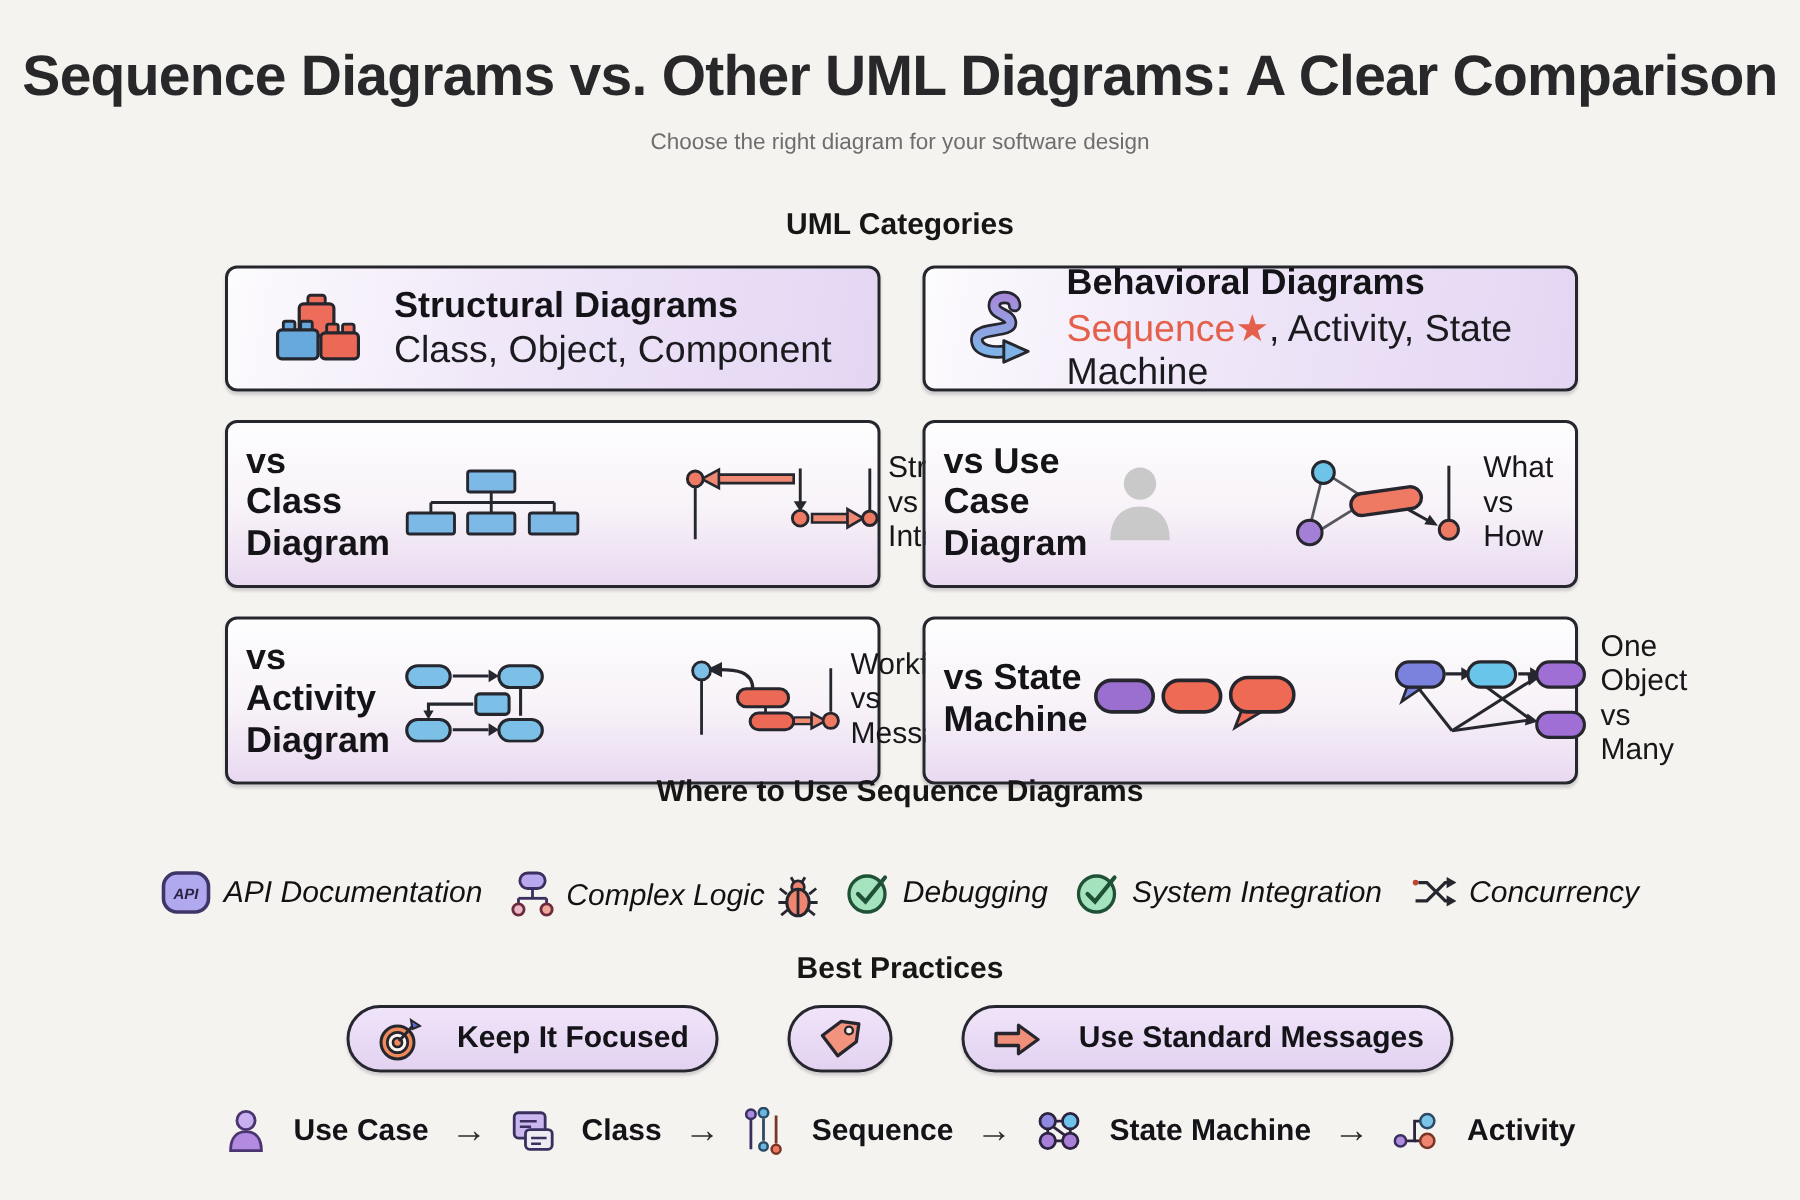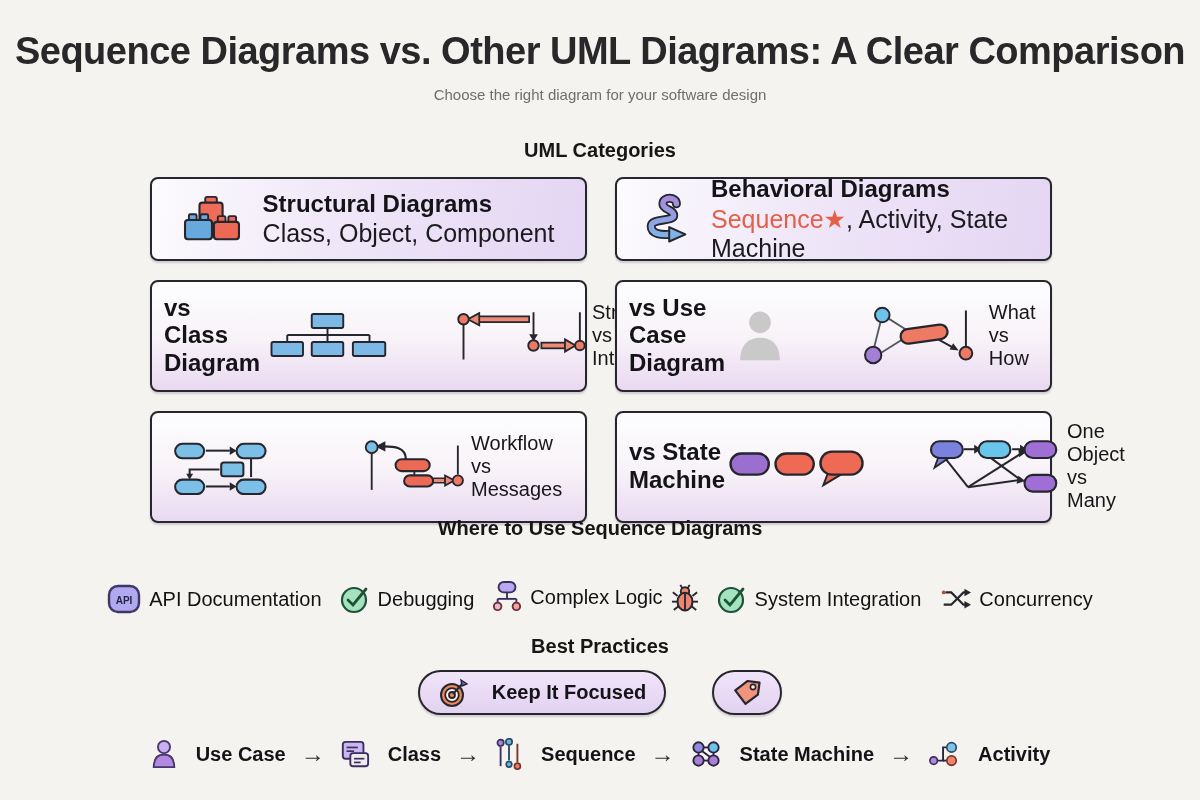--- a/index.html
+++ b/index.html
@@ -42,21 +42,21 @@
     display:flex;flex-direction:row;align-items:center;justify-content:space-between;
     padding:8px 12px 10px;
   }
   .card-title{font-size:24px;font-weight:700;color:#141418;line-height:1.15;}
   .card-sub{font-size:25px;color:#1b1b1f;margin-top:2px;}
   .hl-red{color:#e4604a;}
   .diagram-row{display:flex;align-items:center;gap:52px;flex:1;}
   .caption{font-size:20px;color:#17171a;}
   .where-row{
     position:absolute;top:580px;left:0;right:0;
-    display:flex;justify-content:center;align-items:flex-end;gap:18px;
+    display:flex;justify-content:center;align-items:flex-start;gap:18px;font-style:italic;
   }
   .where-item{display:flex;align-items:center;gap:8px;font-size:20px;color:#121214;}
   .pills-row{
     position:absolute;top:670px;left:0;right:0;
     display:flex;justify-content:center;gap:46px;
   }
   .pill{
     display:flex;align-items:center;gap:24px;height:45px;box-sizing:border-box;
     border:2.5px solid #26262e;border-radius:24px;padding:6px 18px;
     background:linear-gradient(180deg,#f0e4f9,#e2d2f1);
@@ -179,20 +179,21 @@
           <circle cx="30" cy="55" r="9" fill="#a37fd6" stroke="#26262e" stroke-width="2.2"></circle>
           <line x1="132" y1="6" x2="132" y2="46" stroke="#26262e" stroke-width="2.2"></line>
           <circle cx="132" cy="53" r="7" fill="#ee7a64" stroke="#26262e" stroke-width="2.2"></circle>
         </svg>
       </span>
     </div>
     <div class="caption">What vs How</div>
   </div>
 
   <div class="card v">
+    <div class="card-title">vs Activity Diagram</div>
     <div class="diagram-row">
       <span>
         <svg width="140" height="58" viewBox="0 0 150 68">
           <g stroke="#26262e" stroke-width="2.4" fill="none">
             <line x1="42" y1="16" x2="70" y2="16"></line>
             <line x1="42" y1="58" x2="70" y2="58"></line>
             <path d="M58 38 H23 V44"></path>
             <line x1="95" y1="25" x2="95" y2="47"></line>
           </g>
           <polygon points="70,11 78,16 70,21" fill="#26262e"></polygon>
@@ -269,29 +270,20 @@
     <span>
       <svg width="34" height="30" viewBox="0 0 34 30">
         <rect x="2" y="2" width="30" height="26" rx="9" fill="#b1a9ef" stroke="#3f3668" stroke-width="2.4"></rect>
         <text x="17" y="19.5" font-size="10" font-weight="bold" fill="#2a2344" text-anchor="middle" font-family="Liberation Sans, sans-serif">API</text>
       </svg>
     </span>
     <span>API Documentation</span>
   </div>
   <div class="where-item">
     <span>
-      <svg width="30" height="30" viewBox="0 0 30 30">
-        <circle cx="14" cy="16" r="12" fill="#a5e3bf" stroke="#1f5136" stroke-width="2.2"></circle>
-        <path d="M8 16 L13 21 L26 5" fill="none" stroke="#1f5136" stroke-width="2.8" stroke-linecap="round"></path>
-      </svg>
-    </span>
-    <span>Debugging</span>
-  </div>
-  <div class="where-item">
-    <span>
       <svg width="30" height="34" viewBox="0 0 32 36">
         <g stroke="#3a2f5e" stroke-width="2" fill="none">
           <line x1="16" y1="13" x2="16" y2="20"></line>
             <line x1="6" y1="20" x2="26" y2="20"></line>
           <line x1="6" y1="20" x2="6" y2="24"></line>
             <line x1="26" y1="20" x2="26" y2="24"></line>
         </g>
         <rect x="7" y="2" width="18" height="11" rx="5.5" fill="#b9a7ef" stroke="#3a2f5e" stroke-width="2"></rect>
         <circle cx="6" cy="28" r="4" fill="#e8b9c8" stroke="#6e2b3e" stroke-width="2"></circle>
         <circle cx="26" cy="28" r="4" fill="#f0a79a" stroke="#6e2b3e" stroke-width="2"></circle>
@@ -316,20 +308,29 @@
       </svg>
     </span>
   </div>
   <div class="where-item">
     <span>
       <svg width="30" height="30" viewBox="0 0 30 30">
         <circle cx="14" cy="16" r="12" fill="#a5e3bf" stroke="#1f5136" stroke-width="2.2"></circle>
         <path d="M8 16 L13 21 L26 5" fill="none" stroke="#1f5136" stroke-width="2.8" stroke-linecap="round"></path>
       </svg>
     </span>
+    <span>Debugging</span>
+  </div>
+  <div class="where-item">
+    <span>
+      <svg width="30" height="30" viewBox="0 0 30 30">
+        <circle cx="14" cy="16" r="12" fill="#a5e3bf" stroke="#1f5136" stroke-width="2.2"></circle>
+        <path d="M8 16 L13 21 L26 5" fill="none" stroke="#1f5136" stroke-width="2.8" stroke-linecap="round"></path>
+      </svg>
+    </span>
     <span>System Integration</span>
   </div>
   <div class="where-item">
     <span>
       <svg width="32" height="30" viewBox="0 0 34 30">
         <circle cx="5" cy="8" r="2" fill="#c0452f"></circle>
         <path d="M7 8 H13 L26 21 H28" fill="none" stroke="#26262e" stroke-width="2.3"></path>
         <path d="M5 21 H13 L26 8 H28" fill="none" stroke="#26262e" stroke-width="2.3"></path>
         <polygon points="27,17 34,21 27,25" fill="#26262e"></polygon>
         <polygon points="27,4 34,8 27,12" fill="#26262e"></polygon>
@@ -354,20 +355,28 @@
     </span>
     <span>Keep It Focused</span>
   </div>
   <div class="pill">
     <span>
       <svg width="30" height="30" viewBox="0 0 30 30">
         <path d="M3 14 L14 3 L26 3 L26 15 L15 26 Z" fill="#f2937e" stroke="#26262e" stroke-width="2.2" stroke-linejoin="round" transform="rotate(8 15 15)"></path>
         <circle cx="21" cy="9" r="2.6" fill="#fdf3ee" stroke="#26262e" stroke-width="1.6"></circle>
       </svg>
     </span>
+  </div>
+  <div class="pill">
+    <span>
+      <svg width="34" height="26" viewBox="0 0 34 26">
+        <path d="M3 9 H18 V3.5 L31 13 L18 22.5 V17 H3 Z" fill="#f0907a" stroke="#26262e" stroke-width="2.2" stroke-linejoin="round"></path>
+      </svg>
+    </span>
+    <span>Use Standard Messages</span>
   </div>
 </div>
 
 <div class="flow-row">
   <div class="flow-step">
     <span>
       <svg width="28" height="30" viewBox="0 0 30 32">
         <circle cx="15" cy="8.5" r="6.5" fill="#c9aff0" stroke="#4a3570" stroke-width="2"></circle>
         <path d="M4 30 C4 20 9 16.5 15 16.5 C21 16.5 26 20 26 30 Z" fill="#b28ae0" stroke="#4a3570" stroke-width="2"></path>
       </svg>

